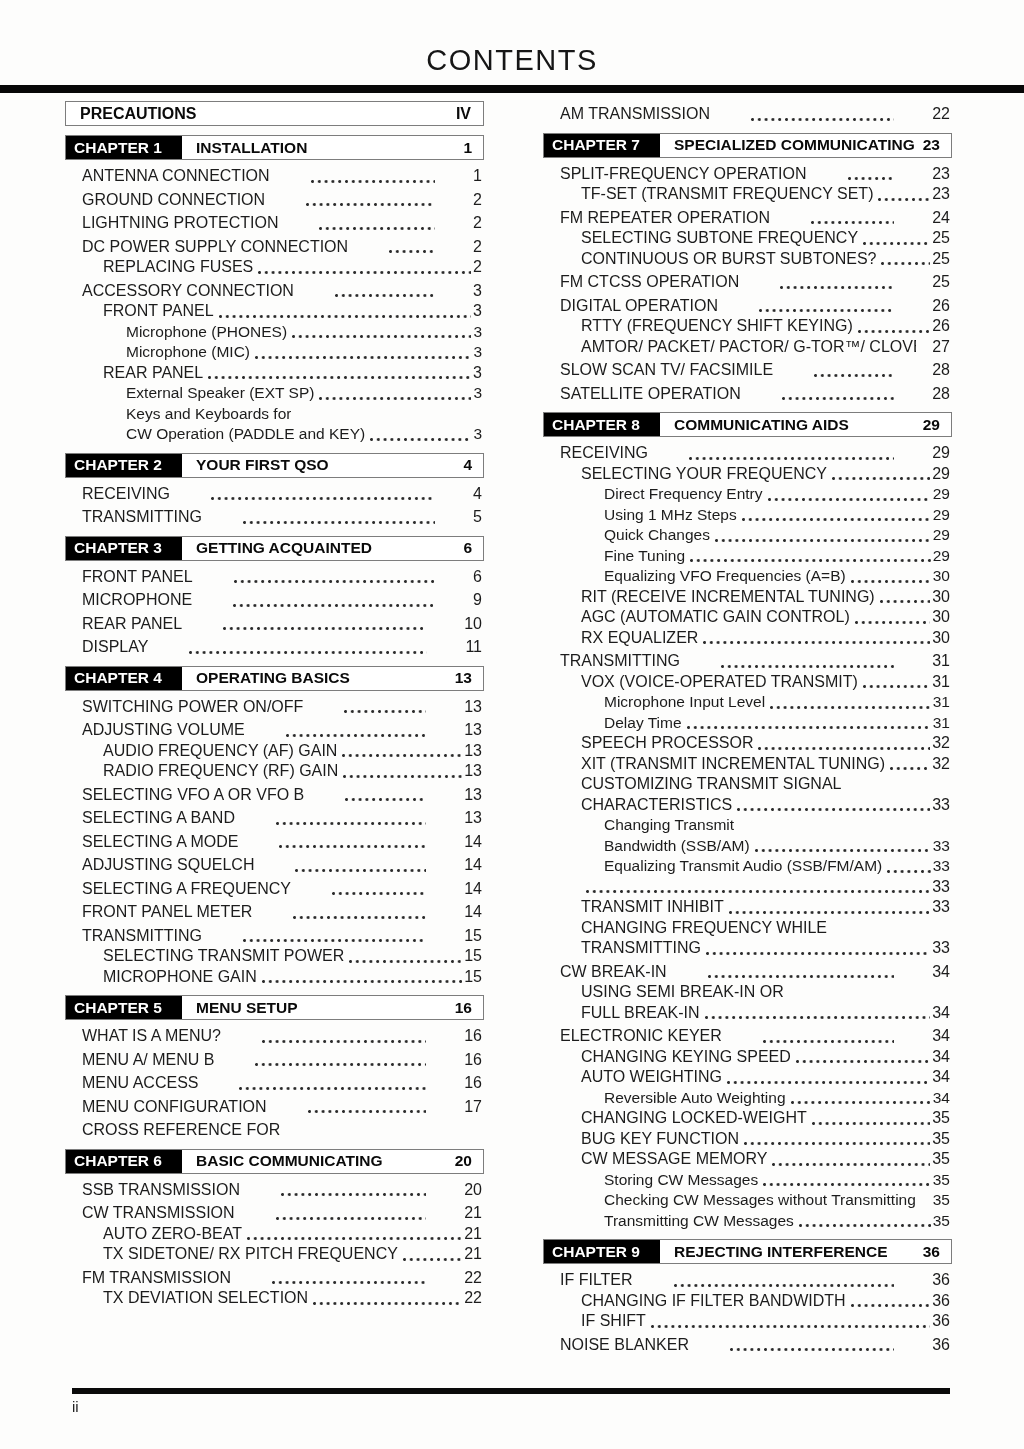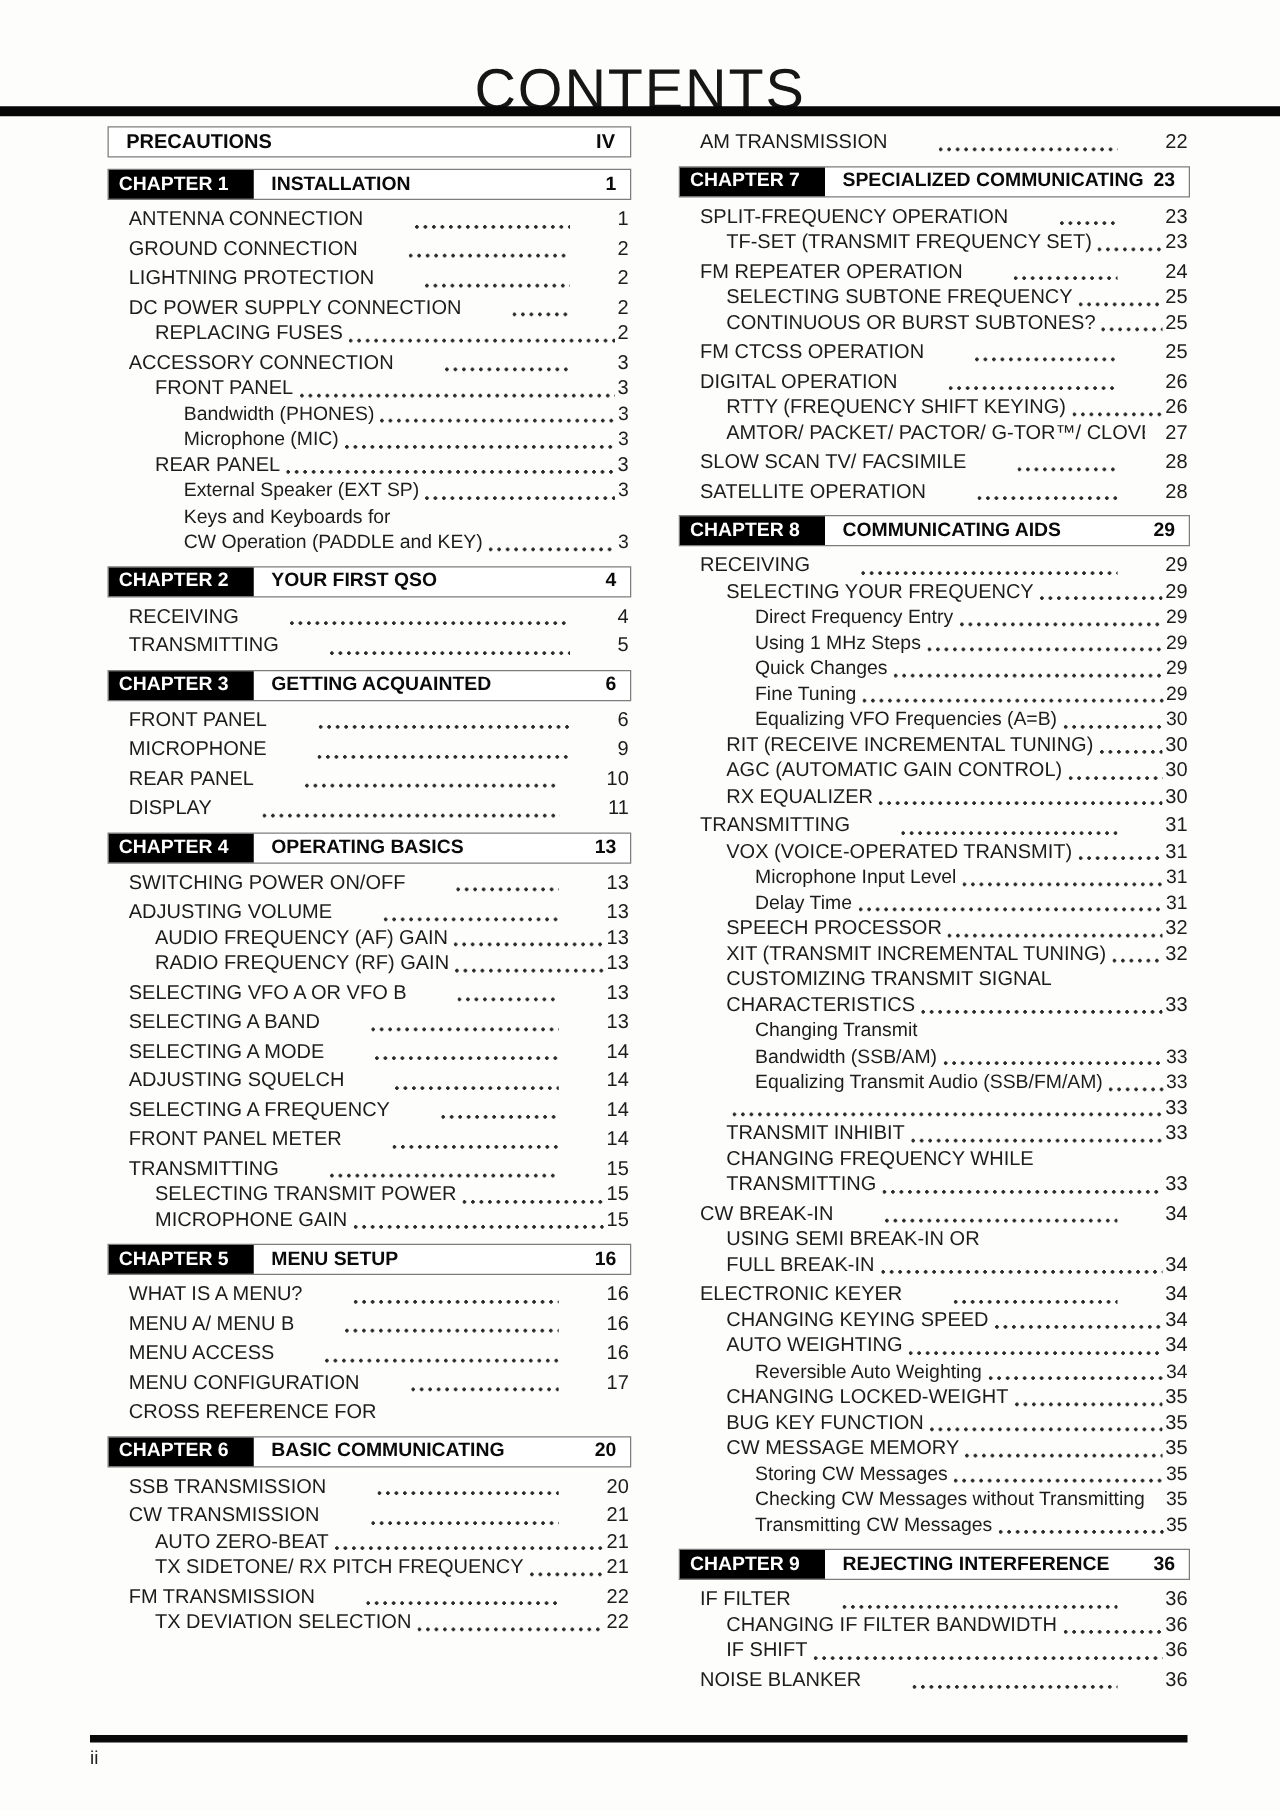--- a/index.html
+++ b/index.html
@@ -4,34 +4,34 @@
 <style>
   html,body{margin:0;padding:0;background:#e8e8e8;}
   .page{
     position:relative; width:1024px; height:1449px; margin:0 auto;
     background:#fdfdfc; color:#1a1a1a;
     font-family:"Liberation Sans", sans-serif;
     overflow:hidden;
   }
   .page-title{
     position:absolute; top:44px; left:0; width:100%; margin:0;
-    text-align:center; font-size:46px; font-weight:400; letter-spacing:1.5px;
+    text-align:center; font-size:29px; font-weight:400; letter-spacing:1.5px;
     color:#161616;
   }
   .top-rule{
     position:absolute; top:85px; left:0; width:1024px; height:8px; background:#070707;
   }
   .bottom-rule{
     position:absolute; top:1388px; left:72px; width:878px; height:6px; background:#0a0a0a;
   }
   .folio{
     position:absolute; top:1398px; left:72px; font-size:15px; color:#222;
   }
   .col{ position:absolute; top:101px; }
-  .col-left{ left:86px;  width:419px; }
+  .col-left{ left:65px;  width:419px; }
   .col-right{ left:543px; width:409px; }
 
   
   .pbox{
     box-sizing:border-box; height:25px; margin-bottom:9px;
     border:1px solid #7d7d7d; background:#fff;
     display:flex; align-items:center; justify-content:space-between;
     padding:0 12px 0 14px; font-weight:bold; font-size:16px; color:#0a0a0a;
   }
 
@@ -118,21 +118,21 @@
         <span class="txt">ACCESSORY CONNECTION</span>
         <span class="dots"></span>
         <span class="pg">3</span>
       </div>
       <div class="row lvl1">
         <span class="txt">FRONT PANEL</span>
         <span class="dots"></span>
         <span class="pg">3</span>
       </div>
       <div class="row lvl2">
-        <span class="txt">Bandwidth (PHONES)</span>
+        <span class="txt">Microphone (PHONES)</span>
         <span class="dots"></span>
         <span class="pg">3</span>
       </div>
       <div class="row lvl2">
         <span class="txt">Microphone (MIC)</span>
         <span class="dots"></span>
         <span class="pg">3</span>
       </div>
       <div class="row lvl1">
         <span class="txt">REAR PANEL</span>

